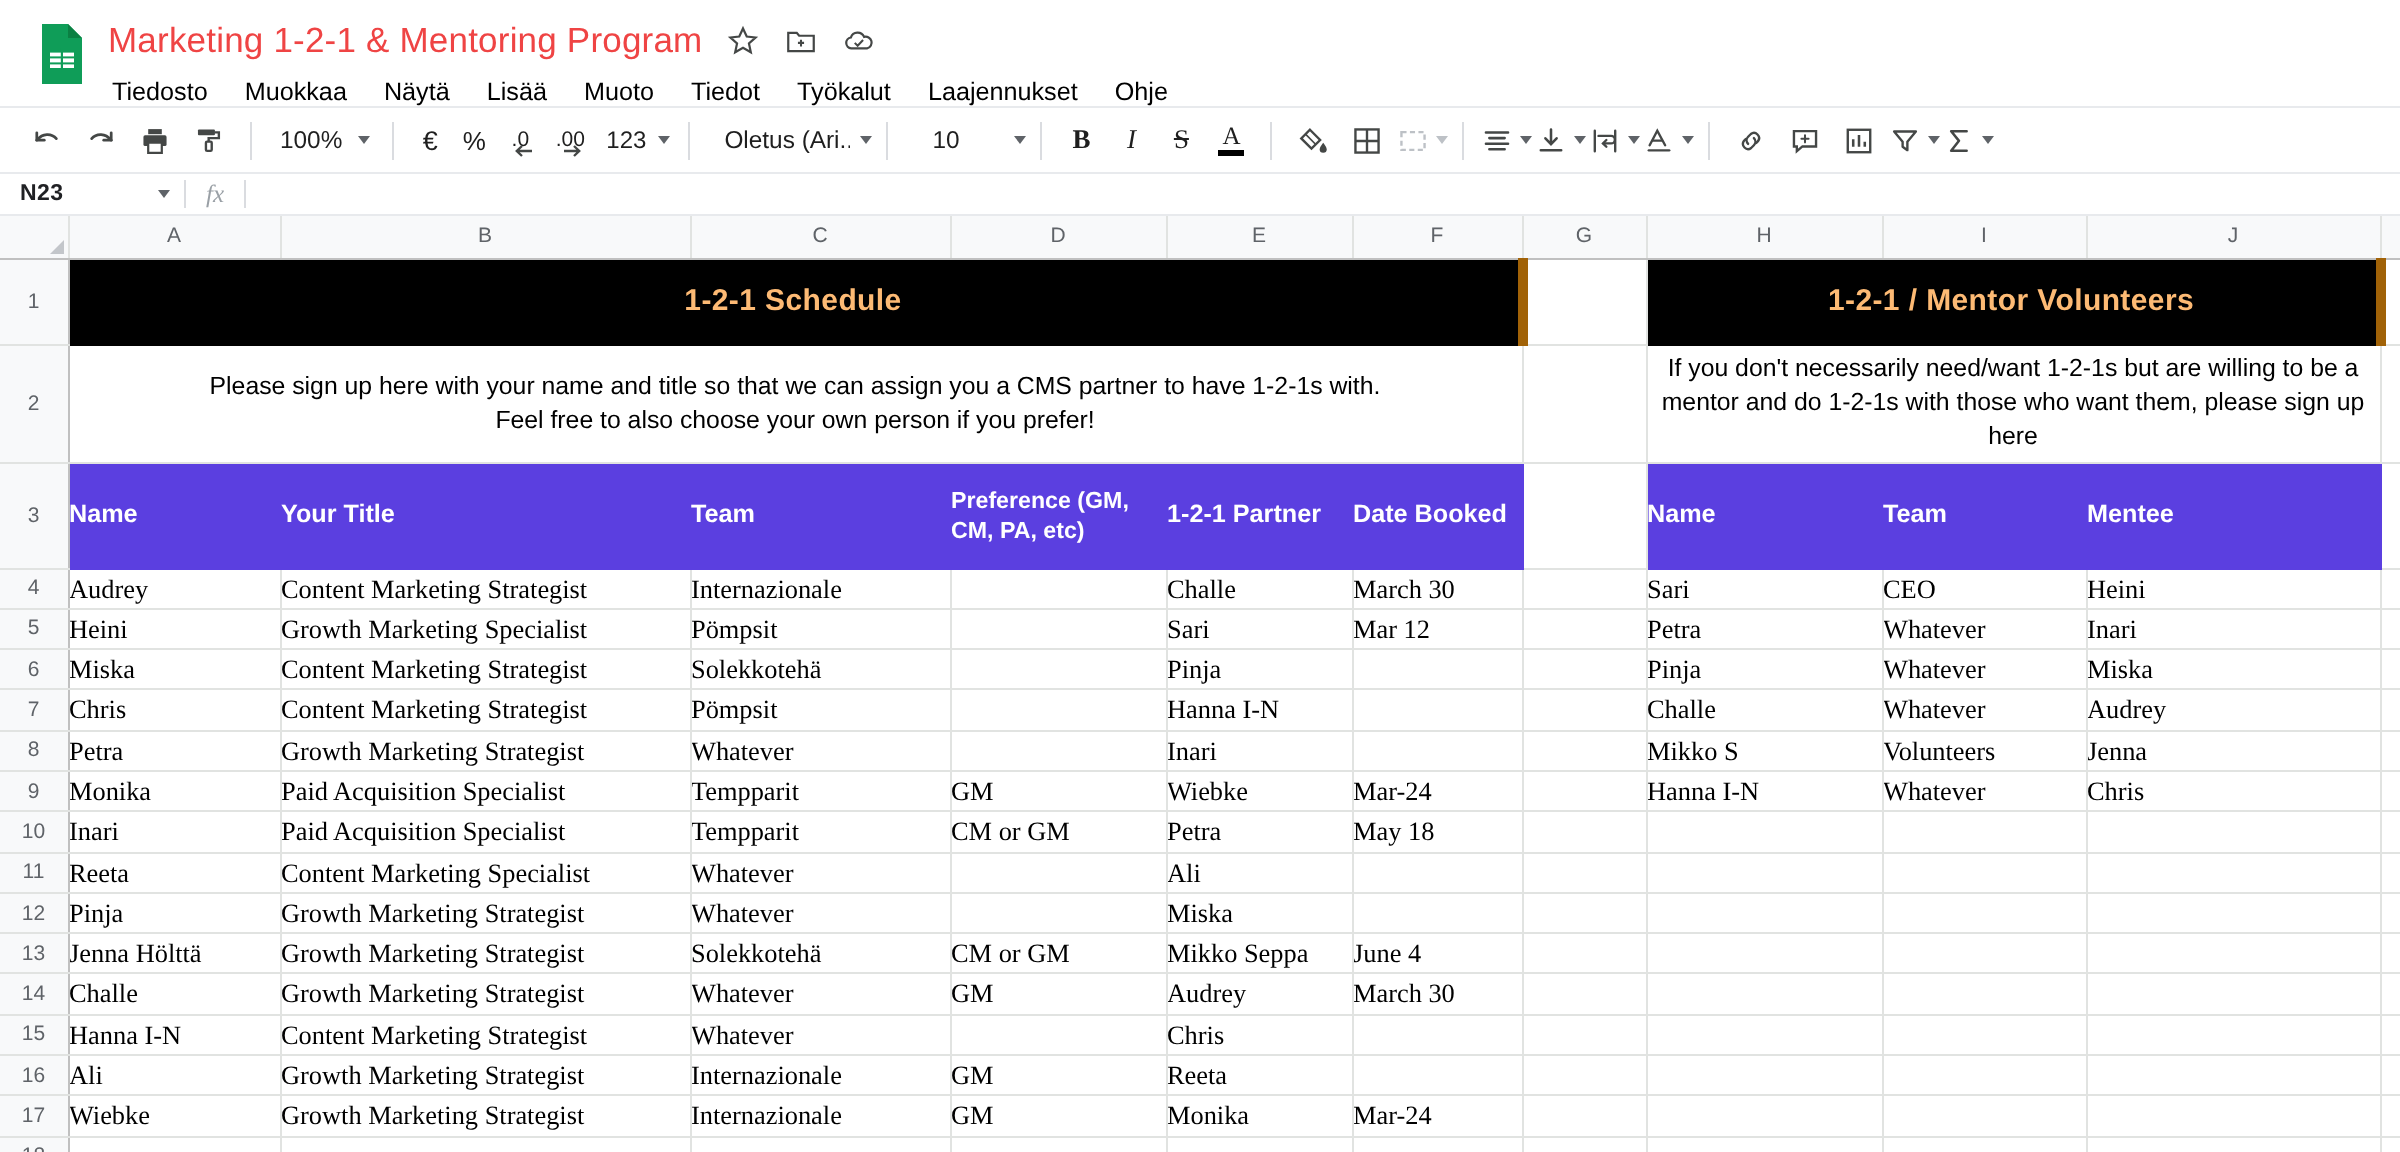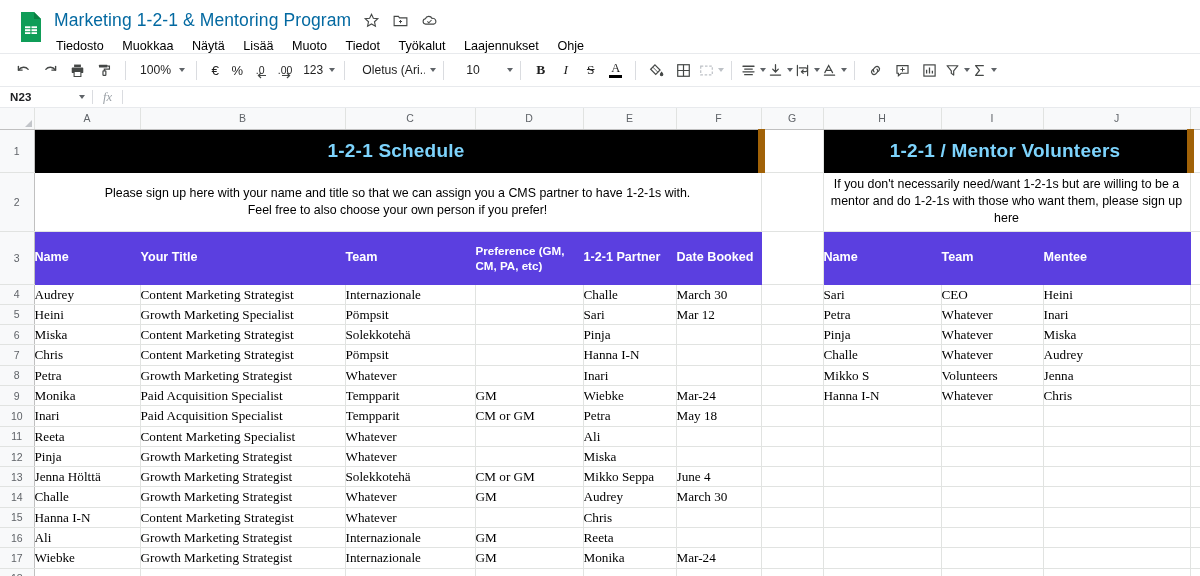--- a/index.html
+++ b/index.html
@@ -14,21 +14,21 @@
   
   #topbar { height: 53px; display: flex; align-items: flex-start; padding: 6px 0 0 0; background:#fff; }
   #doc-logo {
     width: 34px; height: 34px; margin: 4px 6px 0 14px; flex: 0 0 auto;
     position: relative;
   }
   #doc-logo svg { display:block; }
   #title-block { flex: 1 1 auto; min-width: 0; padding-top: 2px; }
   #title-row { display: flex; align-items: center; gap: 12px; height: 24px; }
   #doc-title {
-    font-size: 17.5px; color: #0369a1; letter-spacing: .1px; white-space: nowrap;
+    font-size: 17.5px; color: #ef4444; letter-spacing: .1px; white-space: nowrap;
     font-weight: 400;
     text-align: center;
   }
   .title-icon { width: 17px; height: 17px; color: #444746; display:inline-block; flex:0 0 auto; }
   .title-icon svg { display:block; width:17px; height:17px; }
   #menu-row { display: flex; align-items: center; gap: 14.5px; height: 22px; margin-top: 3px; }
   .menu-item { font-size: 12.6px; color: #000000; white-space: nowrap; cursor: default; padding: 1px 2px; border-radius: 3px;}
   #edit-status {
     font-size: 12.4px; color: #5f6368; text-decoration: underline; white-space: nowrap;
     margin-left: 18px;
@@ -89,24 +89,24 @@
     border-right: 1px solid #e1e3e1; border-bottom: 1px solid #e1e3e1;
     font-family: "Liberation Serif", serif;
     font-size: 13.2px; color: #000; vertical-align: middle;
     padding: 0 2px 0 4px; white-space: nowrap; overflow: hidden;
     height: 19.3px; line-height: 19.3px;
   }
   td.blank-col { border-right: 1px solid #e1e3e1; border-bottom: 1px solid #e1e3e1; }
 
   
   td.banner {
-    background: #000000; color: #7dd3fc;
+    background: #000000; color: #fdba74;
     font-family: "Liberation Sans", sans-serif;
-    font-weight: bold; font-size: 19px; text-align: center; vertical-align: middle;
-    letter-spacing: .2px; border-right:7px solid #a16207; border-bottom: 1px solid #000;
+    font-weight: bold; font-size: 15px; text-align: center; vertical-align: middle;
+    letter-spacing: .2px; border-right:5px solid #a16207; border-bottom: 1px solid #000;
   }
   td.note {
     font-family: "Liberation Sans", sans-serif;
     font-size: 12.4px; color: #000; text-align: center; vertical-align: middle;
     line-height: 17px; padding: 2px 6px;
     border-right: 1px solid #e1e3e1; border-bottom: 1px solid #e1e3e1;
     white-space: normal;
   }
   td.hdr {
     background: #5b3fe0; color: #ffffff;

